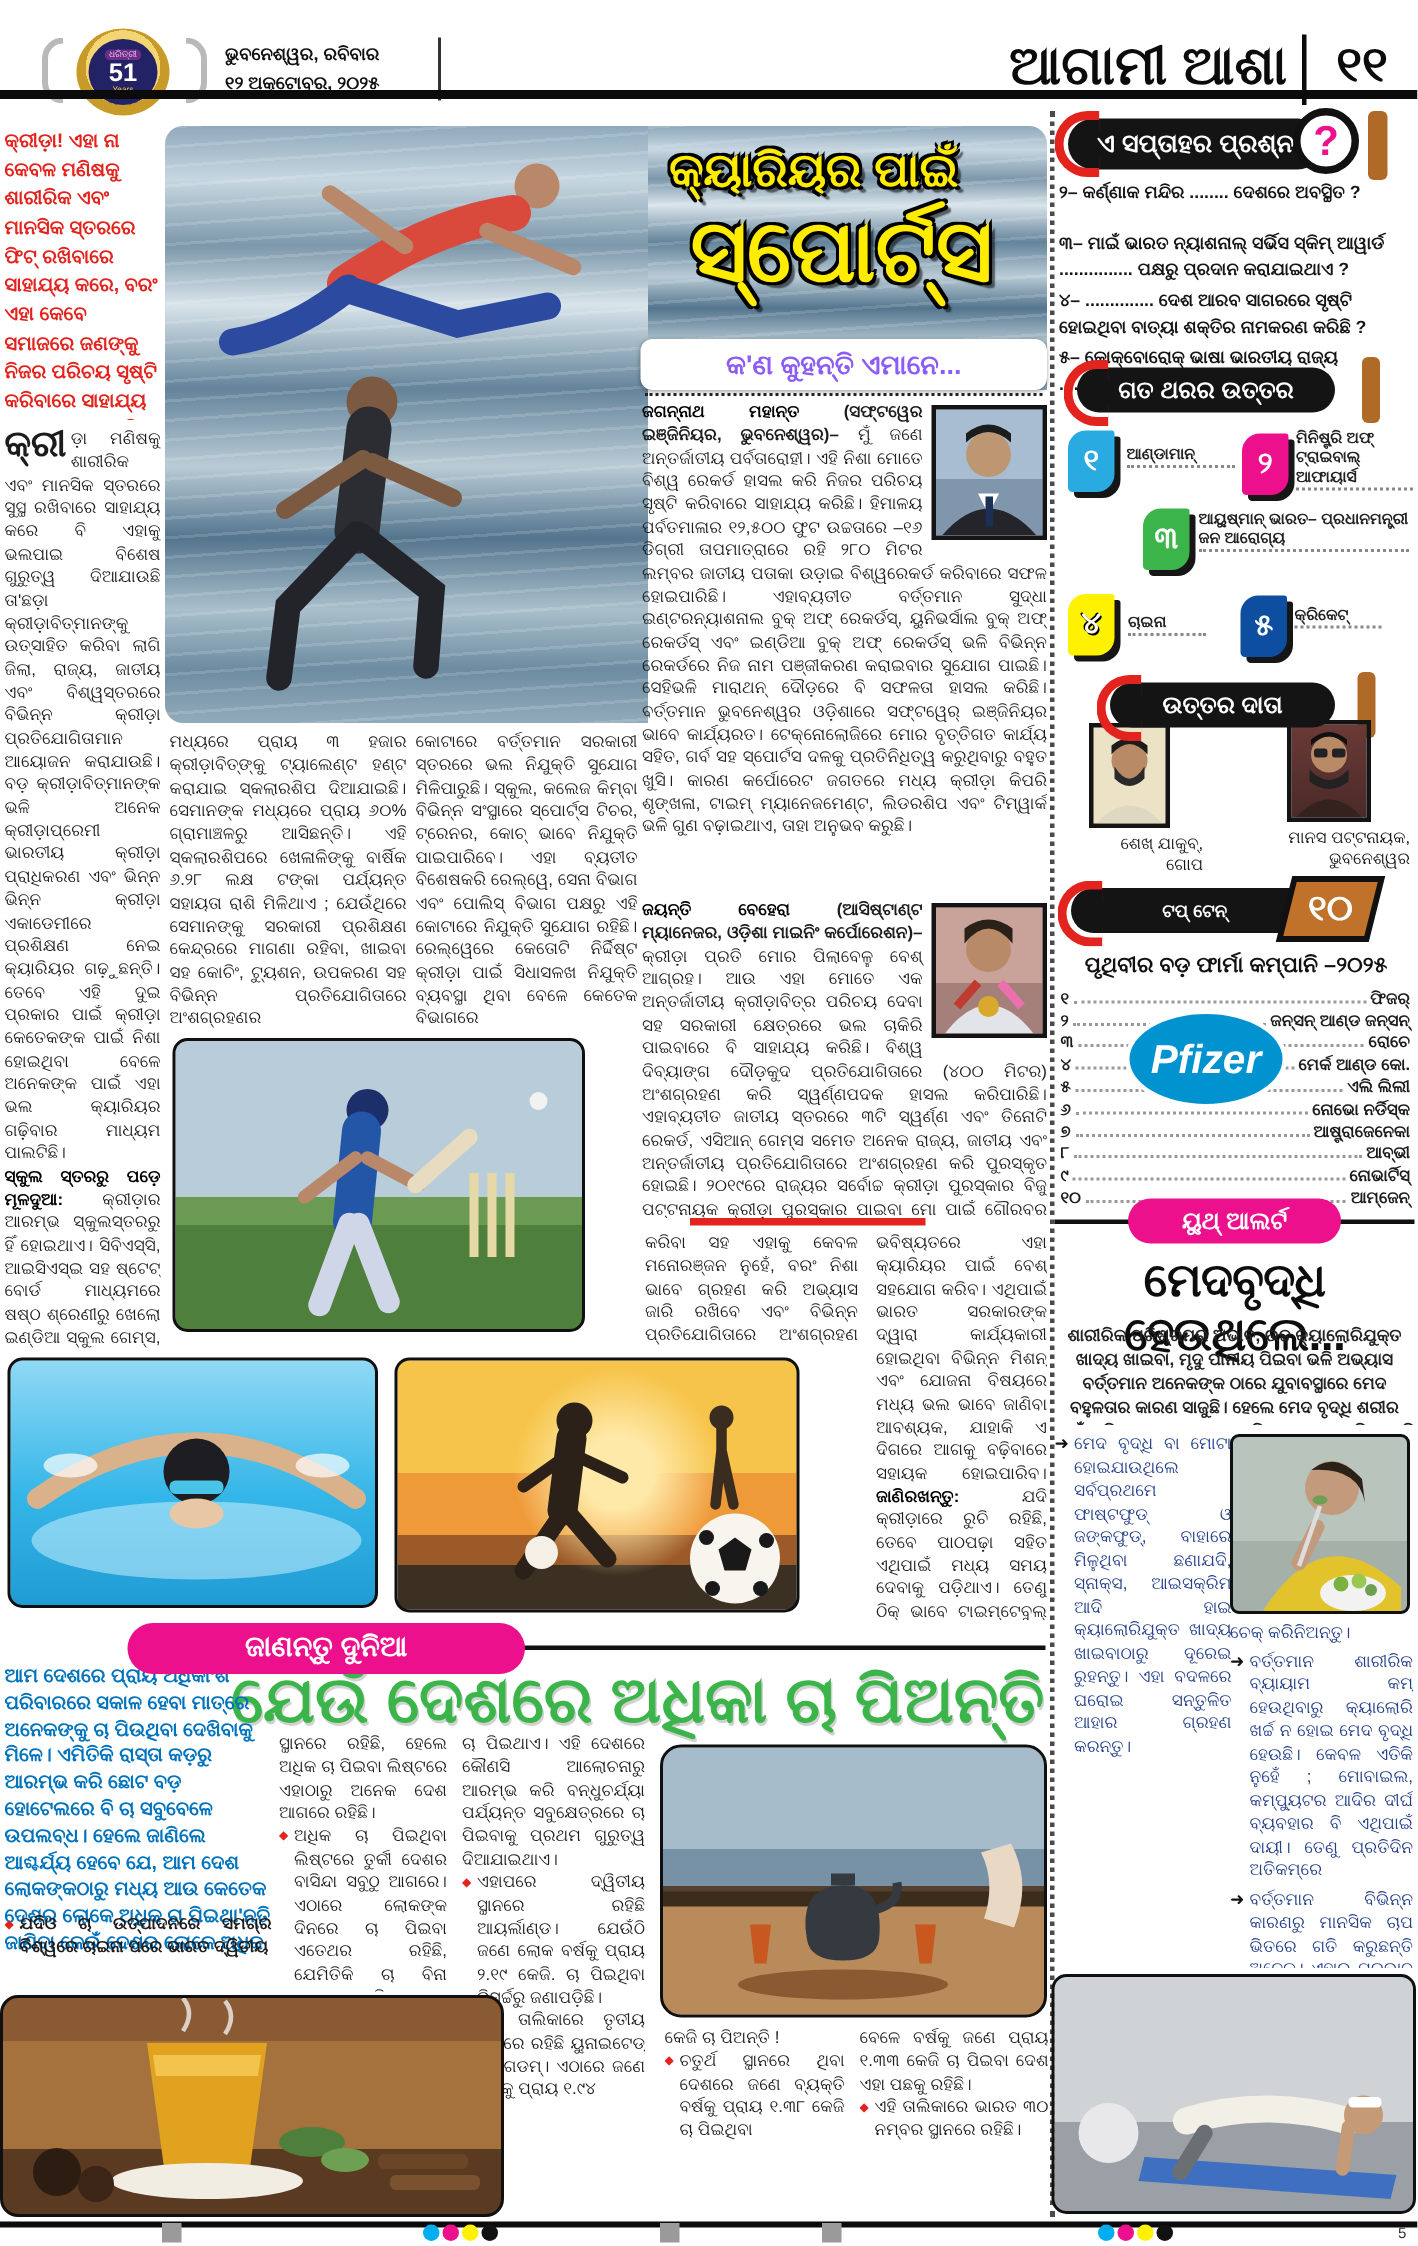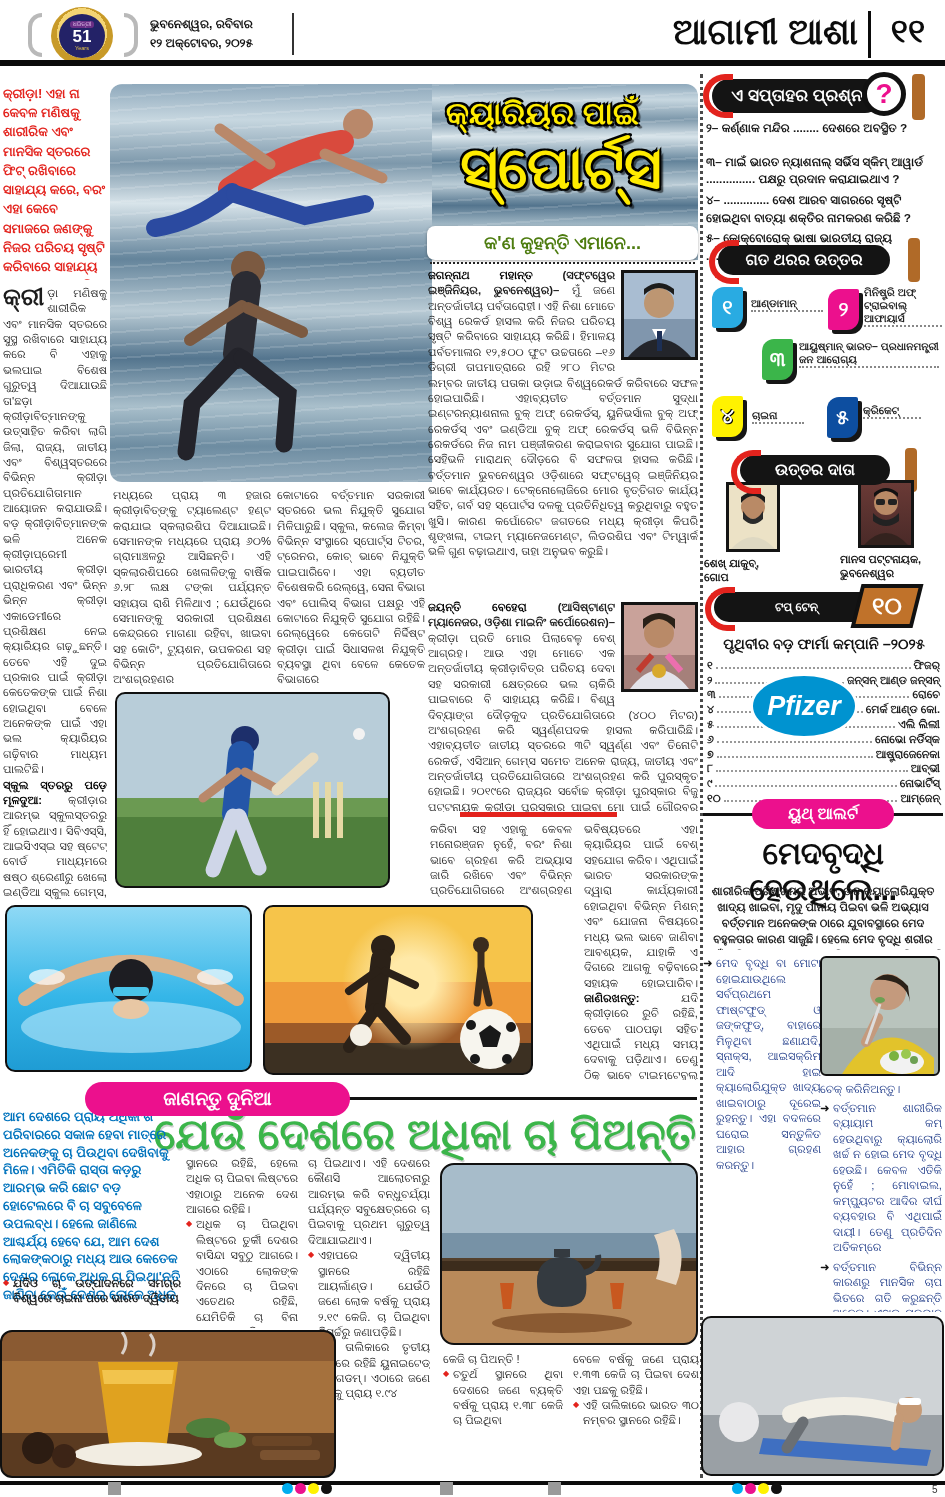--- a/index.html
+++ b/index.html
@@ -18,37 +18,37 @@
            display:flex;align-items:center;justify-content:center;font-size:28px;font-weight:bold;color:#ec108d;z-index:4}
   
   .abox{position:absolute;width:31px;height:41px;border-radius:12px 2px 12px 3px;box-shadow:4px 4px 0 #161616;
         display:flex;align-items:center;justify-content:center;font-size:20px;font-weight:bold;color:#fff;z-index:2}
   .alabel{position:absolute;font-size:10.5px;font-weight:bold;color:#222;border-bottom:2px dotted #888;line-height:1.25}
   
   .tt{display:flex;align-items:flex-end;font-size:11px;font-weight:bold;color:#1c1c1c;height:14.8px}
   .tt .dots{flex:1;border-bottom:2px dotted #999;margin:0 3px 3px}
   .photo{position:absolute;border:2px solid #101010;border-radius:10px;overflow:hidden}
   .pframe{position:absolute;border:3px solid #141414;overflow:hidden}
-  .cap{position:absolute;font-size:11px;font-weight:bold;text-align:left;color:#111;line-height:1.3}
+  .cap{position:absolute;font-size:11px;font-weight:normal;text-align:right;color:#111;line-height:1.3}
   .bullet{position:relative;padding-left:10px}
   .bullet::before{content:"◆";color:#e3231d;font-size:8px;position:absolute;left:0;top:2px}
   .arrowli{position:relative;padding-left:13px;margin-bottom:4px}
   .arrowli::before{content:"➜";color:#111;font-weight:bold;position:absolute;left:0;top:0}
   .heroStreak{background:
      repeating-linear-gradient(176deg, rgba(255,255,255,.14) 0 2px, rgba(0,0,0,0) 2px 13px),
      linear-gradient(180deg,#8fa9bc 0%,#c7d7e0 9%,#7d98ab 20%,#d8e4ea 30%,#64849b 44%,#b9cbd5 57%,#54758e 69%,#a9bfcb 81%,#6d8ca1 91%,#93abbb 100%)}
   .yellowline{color:#ffec00;font-weight:900;text-shadow:-2px -2px 0 #000,2px -2px 0 #000,-2px 2px 0 #000,2px 2px 0 #000,4px 4px 1px rgba(0,0,0,.55)}
   .regsq{position:absolute;width:13px;height:13px;background:#9a9a9a;bottom:2px}
   .regdots{position:absolute;bottom:3px;display:flex;gap:2px}
   .regdots i{width:11px;height:11px;border-radius:50%;display:block}
 </style>
 </head>
 <body>
 
-<div class="abs" style="left:0;top:4px;width:945px;height:76px">
+<div class="abs" style="left:0;top:16px;width:945px;height:76px">
   <div class="abs" style="left:28px;top:3px;width:110px;height:56px">
     <div class="abs" style="left:0;top:6px;width:14px;height:44px;border:4px solid #b9b9b9;border-right:none;border-radius:20px 0 0 20px"></div>
     <div class="abs" style="right:0;top:6px;width:14px;height:44px;border:4px solid #b9b9b9;border-left:none;border-radius:0 20px 20px 0"></div>
     <div class="abs" style="left:23px;top:0;width:62px;height:58px;border-radius:50%;background:radial-gradient(circle at 50% 45%,#f4d574 0 56%,#c89a28 56% 100%)"></div>
     <div class="abs" style="left:31px;top:7px;width:46px;height:44px;border-radius:50%;background:#232267;display:flex;flex-direction:column;align-items:center;justify-content:center">
       <span style="font-size:6px;color:#e9c8ef;background:#6a2e86;padding:0 3px;border-radius:3px">ଧରିତ୍ରୀ</span>
       <span style="font-size:17px;font-weight:900;color:#fff;line-height:1">51</span>
       <span style="font-size:5.5px;color:#e8c84a">Years</span>
     </div>
   </div>
@@ -86,21 +86,21 @@
     <path d="M98 64 L152 88" stroke="#7c5a41" stroke-width="12" stroke-linecap="round"></path>
     <path d="M88 112 L42 160 L36 208" stroke="#23232a" stroke-width="17" fill="none" stroke-linecap="round"></path>
     <path d="M92 114 L138 150 L134 200" stroke="#23232a" stroke-width="17" fill="none" stroke-linecap="round"></path>
   </svg>
 </div>
 <div class="abs heroStreak" style="left:432px;top:84px;width:266px;height:176px;border-radius:0 12px 0 0"></div>
 <div class="abs yellowline" style="left:395px;top:96px;width:295px;font-size:31px;text-align:center;z-index:3">କ୍ୟାରିୟର ପାଇଁ</div>
 <div class="abs yellowline" style="left:430px;top:134px;width:262px;font-size:58px;text-align:center;z-index:3">ସ୍ପୋର୍ଟ୍ସ</div>
 
 <div class="abs" style="left:427px;top:226px;width:271px;height:34px;background:#fff;border-radius:8px;box-shadow:0 1px 3px rgba(0,0,0,.35);display:flex;align-items:center;justify-content:center;z-index:4">
-  <span style="color:#4d7c0f;font-weight:900;font-size:18px">କ'ଣ କୁହନ୍ତି ଏମାନେ...</span>
+  <span style="color:#8b5cf6;font-weight:900;font-size:18px">କ'ଣ କୁହନ୍ତି ଏମାନେ...</span>
 </div>
 <div class="abs" style="left:430px;top:262px;width:265px;border-top:2.5px dotted #222;z-index:4"></div>
 
 <div class="abs news" style="left:428px;top:268px;width:270px;height:330px">
   <div class="pframe" style="position:relative;float:right;width:77px;height:90px;margin:2px 0 4px 6px;background:linear-gradient(180deg,#a9bdd2 0 55%,#8096ad 55% 100%)">
     <svg width="71" height="84" viewBox="0 0 71 84">
       <circle cx="35" cy="30" r="15" fill="#bd9672"></circle>
       <path d="M20 22 Q35 8 50 22 L50 16 Q35 4 20 16 Z" fill="#1c1c1c"></path>
       <path d="M4 84 Q35 48 67 84 Z" fill="#23252b"></path>
       <path d="M28 56 L35 70 L42 56 Z" fill="#fff"></path>

